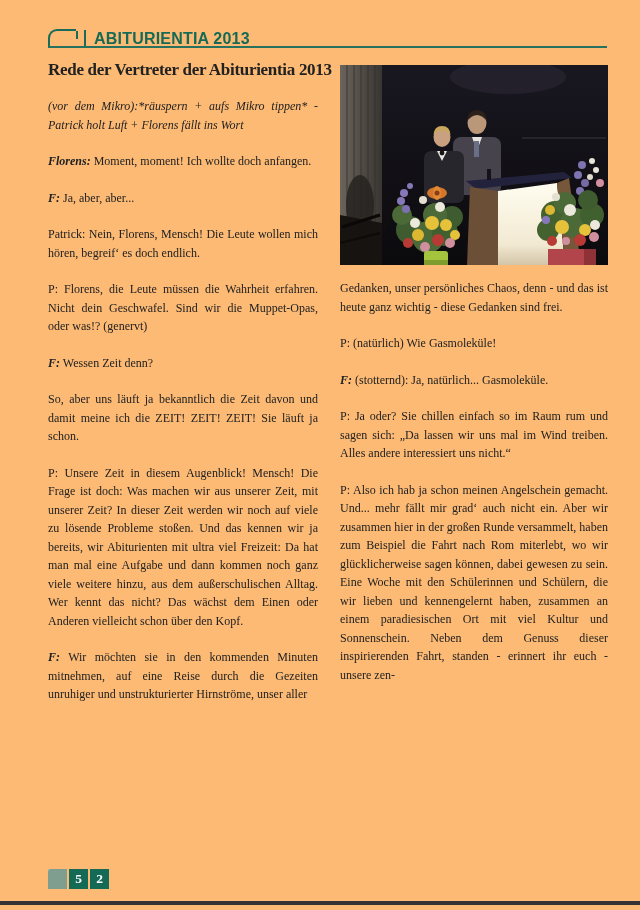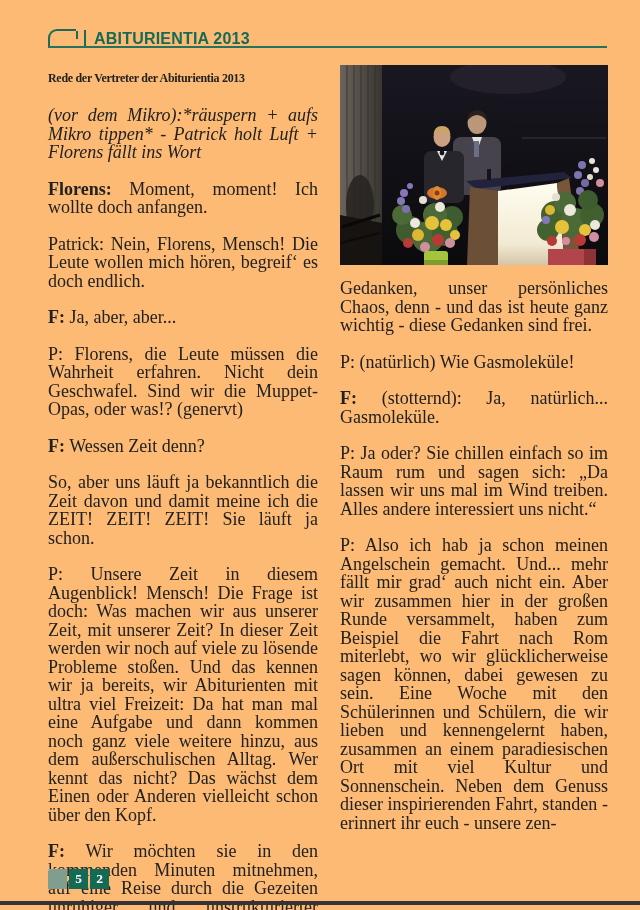--- a/index.html
+++ b/index.html
@@ -13,27 +13,27 @@
     border-left:2px solid #1a6b57;border-top:2px solid #1a6b57;border-top-left-radius:9px;}
   .tab-glyph::after{content:"";position:absolute;right:-2px;top:0;width:2px;height:8px;background:#1a6b57;}
   .hdr-div{width:2px;height:17px;background:#1a6b57;}
   .hdr-title{margin:0;font-family:"Liberation Sans", sans-serif;font-weight:bold;
     font-size:16px;line-height:17px;color:#156a56;letter-spacing:.2px;white-space:nowrap;}
   .hdr-rule{position:absolute;left:48px;top:46px;width:559px;height:2px;background:#27715f;}
   
   .col{position:absolute;top:60px;width:270px;}
   .col.left{left:48px;}
   .col.right{left:340px;top:65px;width:268px;}
-  .art-title{margin:9px 0 18px 0;font-weight:bold;font-size:12px;line-height:19px;letter-spacing:-.3px;}
+  .art-title{margin:0 0 18px 0;font-weight:bold;font-size:17px;line-height:19px;letter-spacing:-.3px;}
   .art-title span{display:block;white-space:nowrap;}
-  p.body{margin:0 0 18px 0;font-size:18px;line-height:18.5px;text-align:justify;
+  p.body{margin:0 0 18px 0;font-size:12px;line-height:18.5px;text-align:justify;
     hyphens:auto;-webkit-hyphens:auto;}
   p.body:last-child{margin-bottom:18px;}
   p.stage{font-style:italic;}
-  .lead{font-weight:bold;}
+  .lead{font-weight:bold;font-style:italic;}
   
   figure.photo{margin:0 0 14px 0;width:268px;height:200px;line-height:0;}
   
   .footer{position:absolute;left:48px;top:869px;display:flex;gap:2px;}
   .pgbox{width:19px;height:20px;display:flex;align-items:center;justify-content:center;
     background:#156a56;color:#ffffff;font-weight:bold;font-size:13.5px;font-family:"Liberation Serif",serif;}
   .pgbox.muted{background:#7f9e90;
     background-image:linear-gradient(135deg,rgba(255,255,255,.25) 0 2px,rgba(0,0,0,0) 2px 5px);}
   .bottom-edge{position:absolute;left:0;top:901px;width:640px;height:4px;background:#353236;}
 </style>
@@ -49,22 +49,22 @@
   </div>
   <div class="hdr-rule"></div>
 
   <section class="col left">
     <h2 class="art-title">
       <span>Rede der Vertreter der Abiturientia 2013</span>
     </h2>
     <div id="left-paras">
         <p class="body stage">(vor dem Mikro):*räuspern + aufs Mikro tippen* - Patrick holt Luft + Florens fällt ins Wort</p>
         <p class="body"><span class="lead">Florens:</span> Moment, moment! Ich wollte doch anfangen.</p>
+        <p class="body"><span class="lead">F:</span> Ja, aber, aber...</p>
         <p class="body">Patrick: Nein, Florens, Mensch! Die Leute wollen mich hören, begreif‘ es doch endlich.</p>
-        <p class="body"><span class="lead">F:</span> Ja, aber, aber...</p>
         <p class="body">P: Florens, die Leute müssen die Wahrheit erfahren. Nicht dein Geschwafel. Sind wir die Muppet-Opas, oder was!? (genervt)</p>
         <p class="body"><span class="lead">F:</span> Wessen Zeit denn?</p>
         <p class="body">So, aber uns läuft ja bekanntlich die Zeit davon und damit meine ich die ZEIT! ZEIT! ZEIT! Sie läuft ja schon.</p>
         <p class="body">P: Unsere Zeit in diesem Augenblick! Mensch! Die Frage ist doch: Was machen wir aus unserer Zeit, mit unserer Zeit? In dieser Zeit werden wir noch auf viele zu lösende Probleme stoßen. Und das kennen wir ja bereits, wir Abiturienten mit ultra viel Freizeit: Da hat man mal eine Aufgabe und dann kommen noch ganz viele weitere hinzu, aus dem außerschulischen Alltag. Wer kennt das nicht? Das wächst dem Einen oder Anderen vielleicht schon über den Kopf.</p>
         <p class="body"><span class="lead">F:</span> Wir möchten sie in den kommenden Minuten mitnehmen, auf eine Reise durch die Gezeiten unruhiger und unstrukturierter Hirnströme, unser aller</p>
       </div>
   </section>
 
   <section class="col right">
     <figure class="photo">

